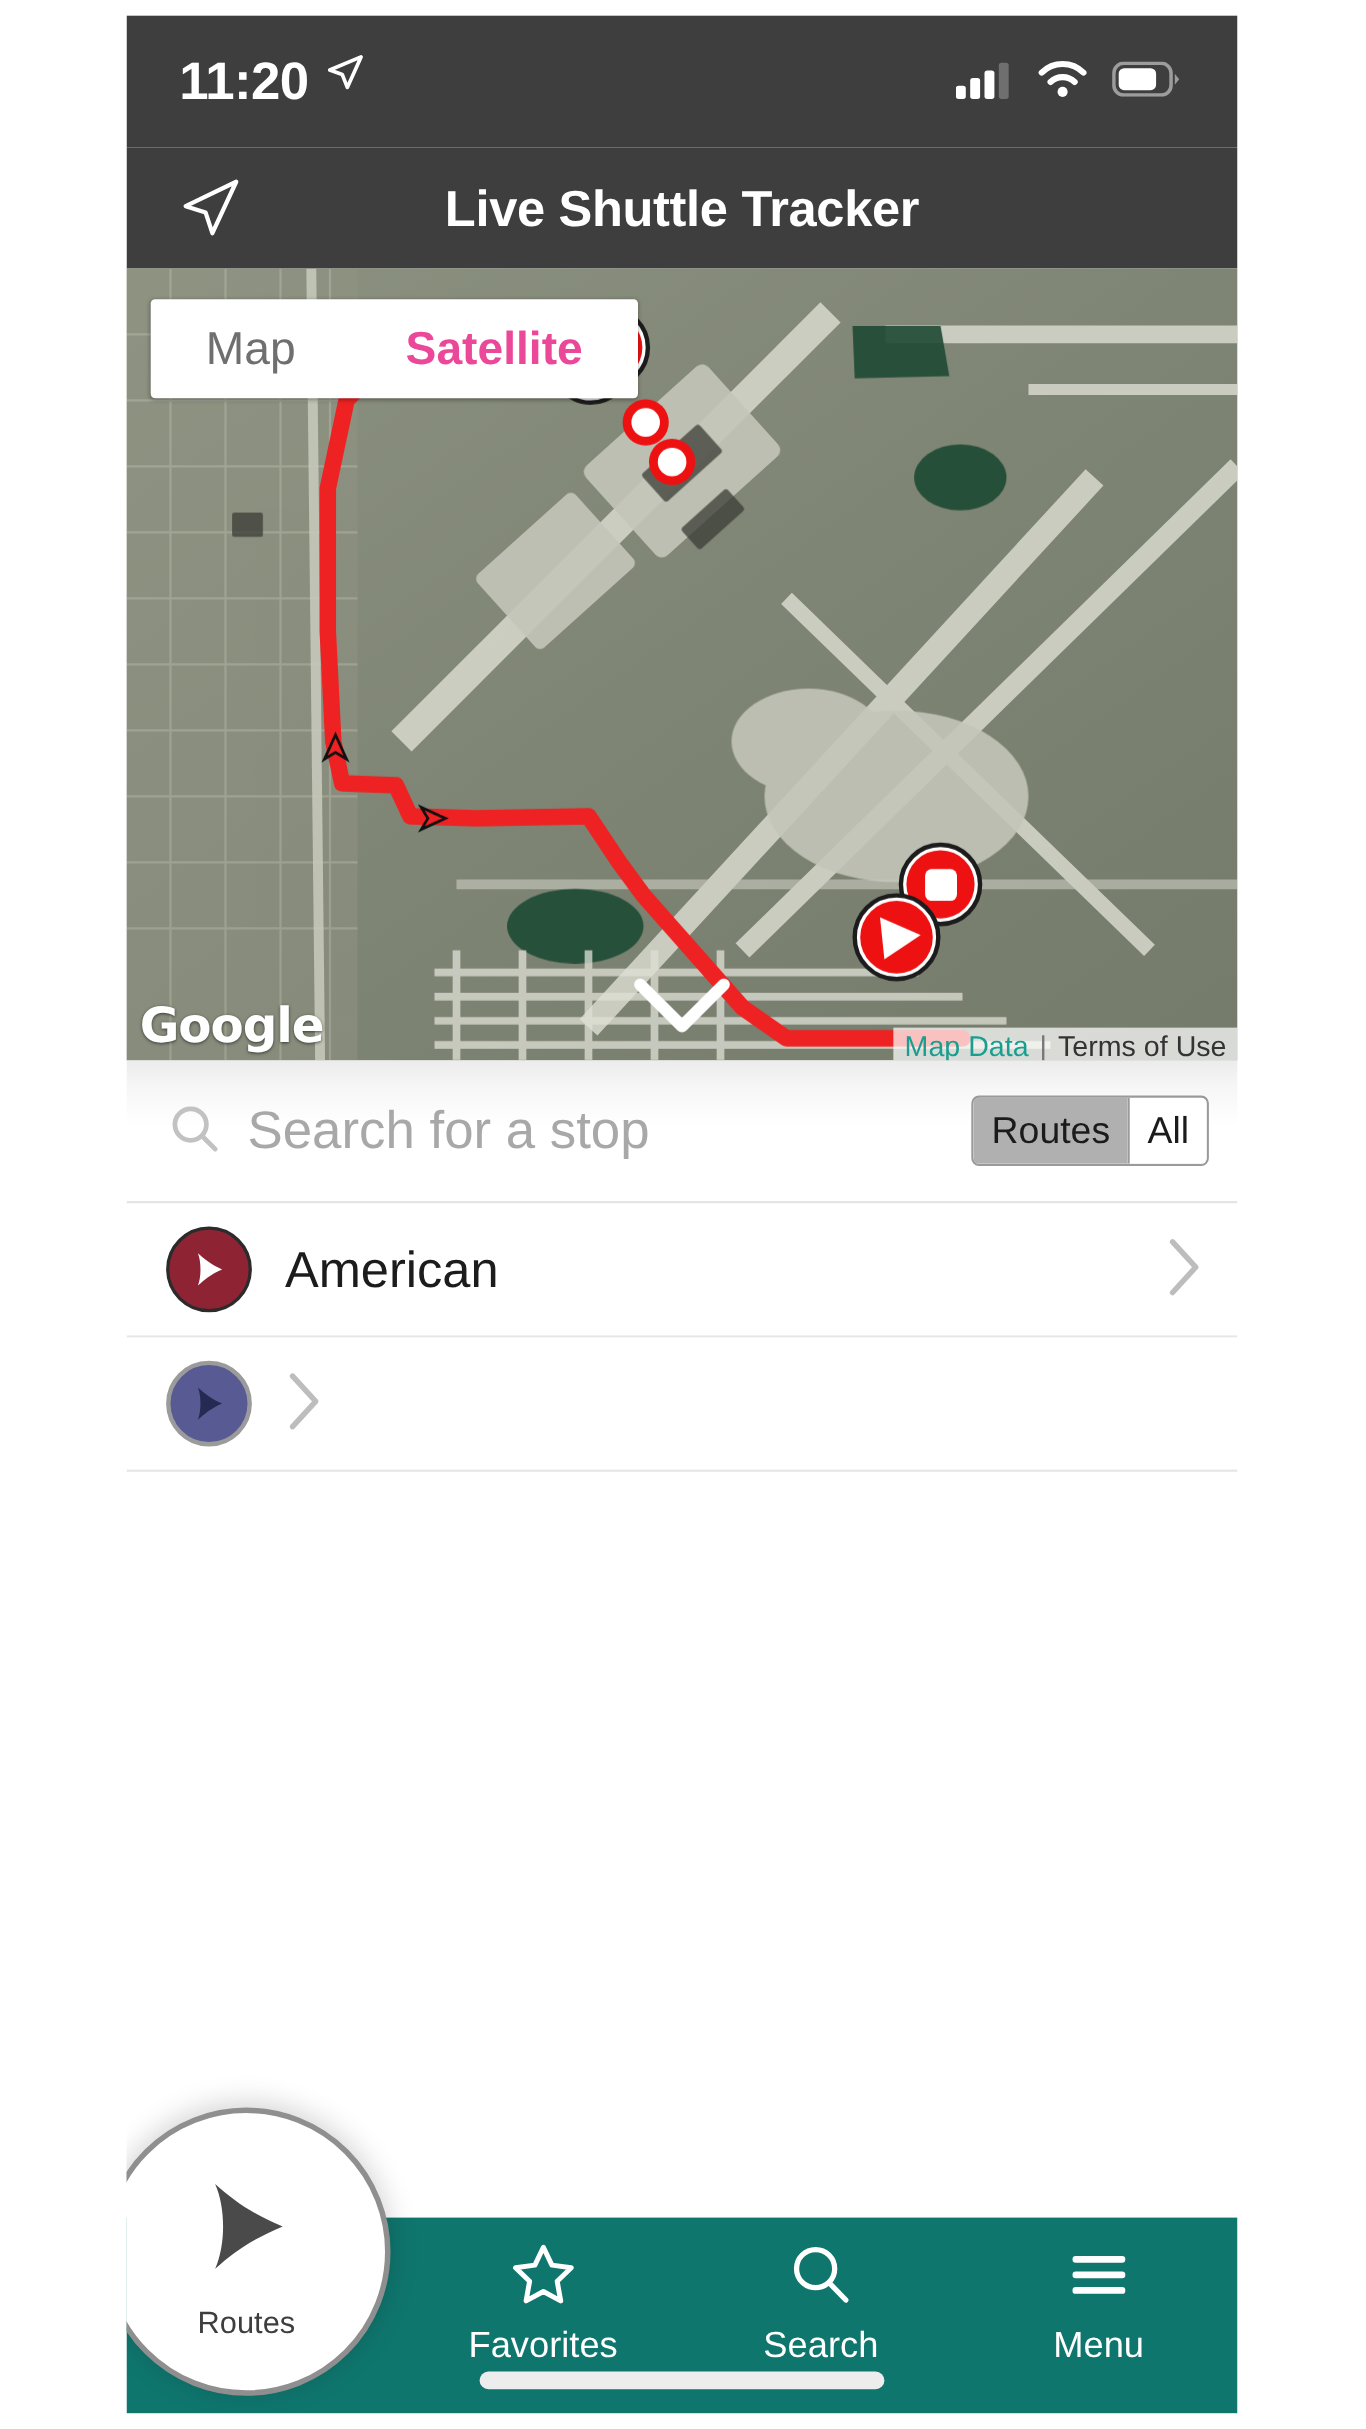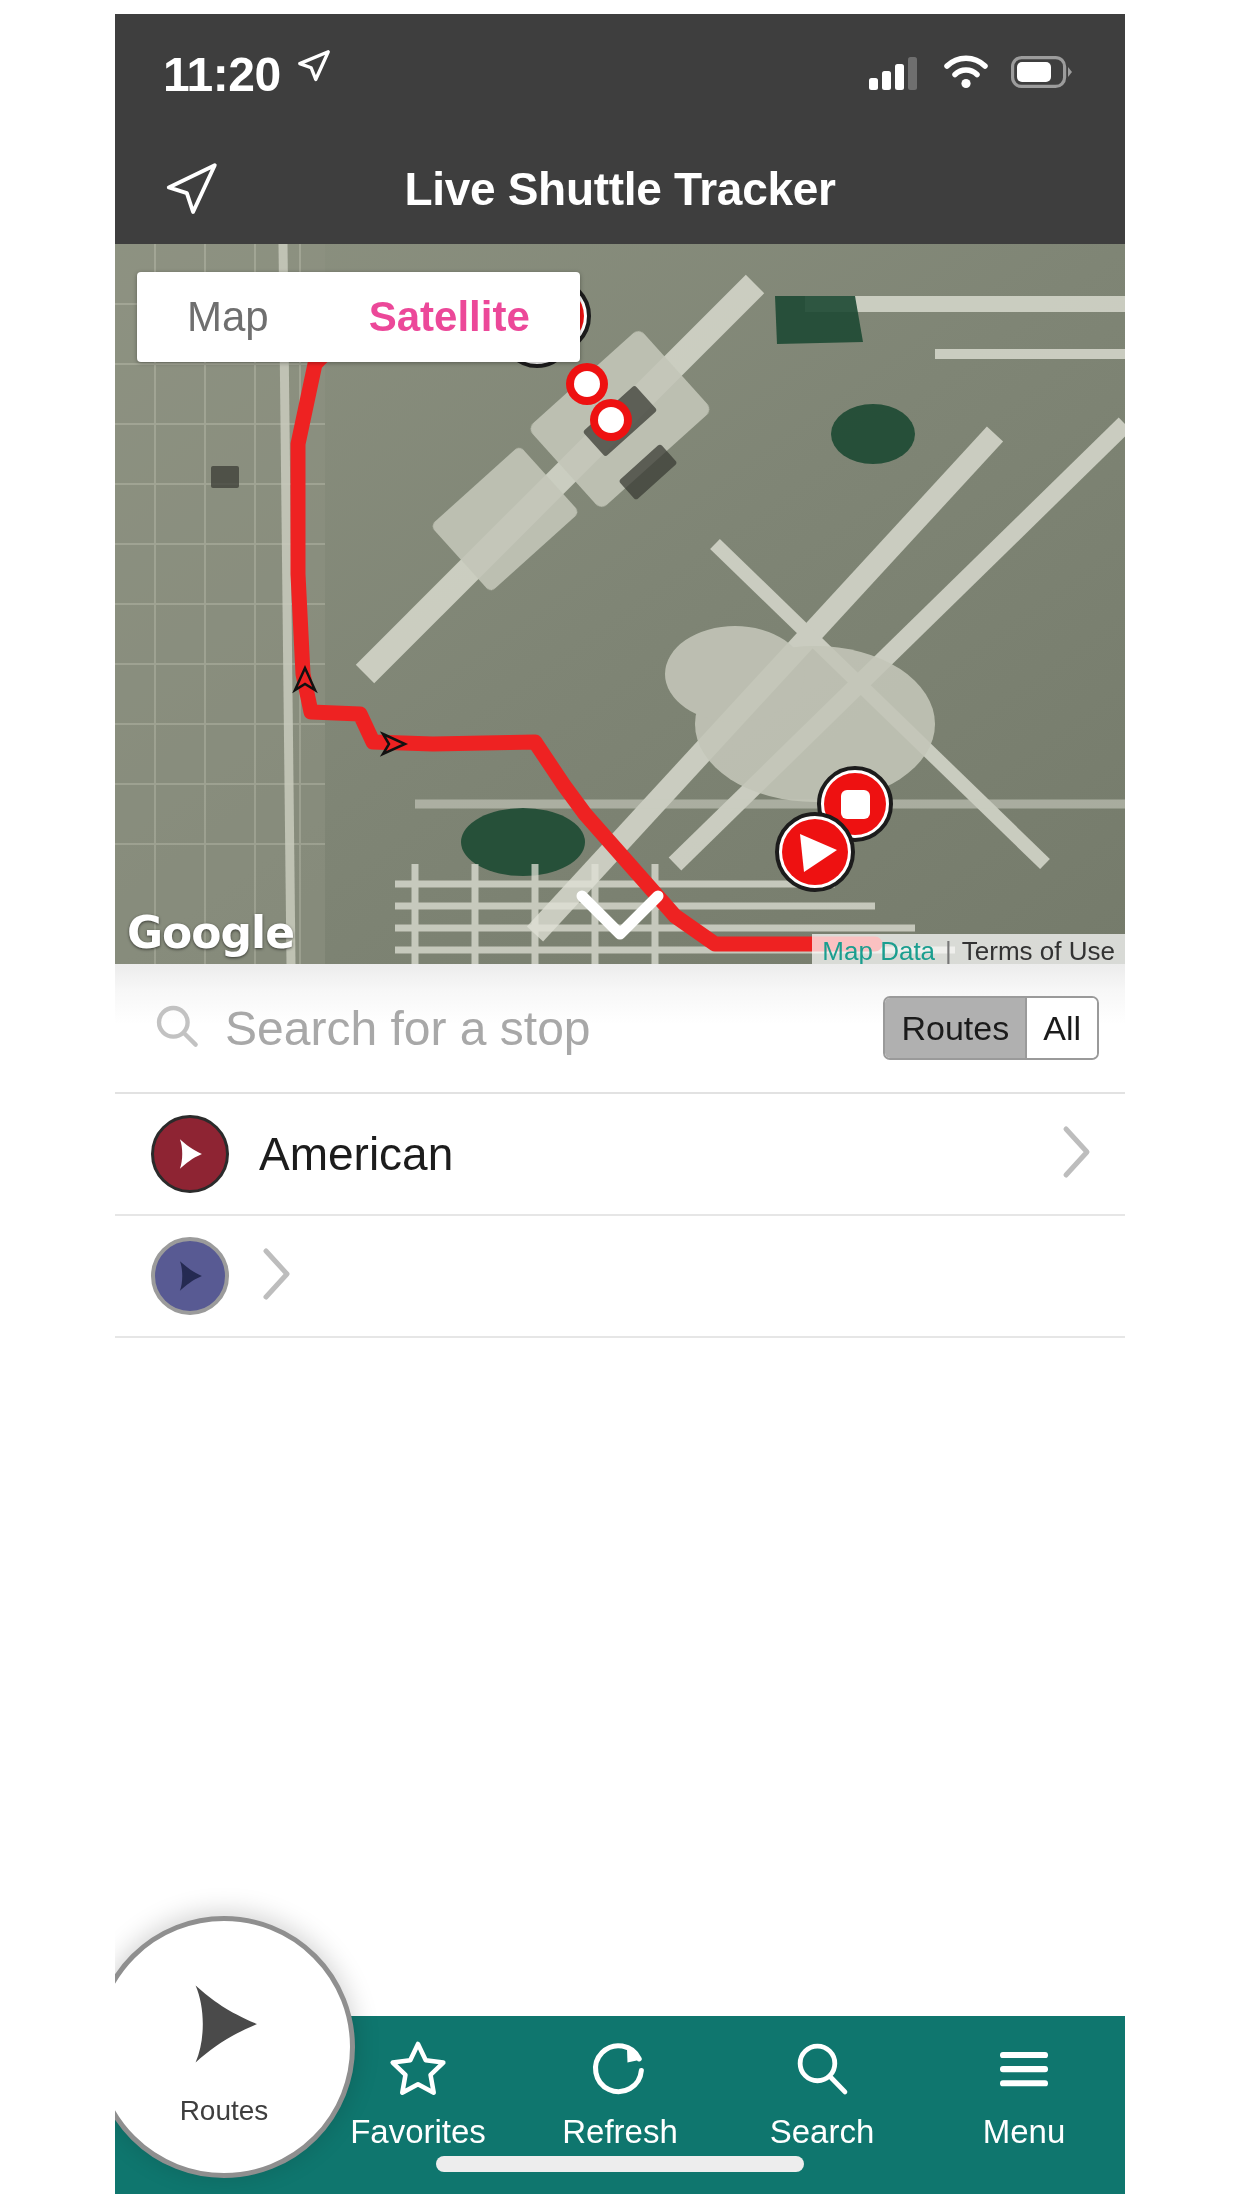--- a/index.html
+++ b/index.html
@@ -494,29 +494,20 @@
 
     <div class="tab">
       <span>
         <svg width="64" height="64" viewBox="0 0 24 24">
           <path d="M12 2.6 L14.9 8.7 L21.5 9.6 L16.7 14.2 L17.9 20.9 L12 17.7 L6.1 20.9 L7.3 14.2 L2.5 9.6 L9.1 8.7 Z" fill="none" stroke="#ffffff" stroke-width="1.7" stroke-linejoin="round"></path>
         </svg>
       </span>
       <span class="tab-label">Favorites</span>
     </div>
 
-    <div class="tab">
-      <span>
-        <svg width="64" height="64" viewBox="0 0 24 24">
-          <path d="M19.2 8.2 A8.6 8.6 0 1 0 20 12.6" fill="none" stroke="#ffffff" stroke-width="1.9" stroke-linecap="round"></path>
-          <path d="M14.6 3.6 L20 8.4 L14.8 9.6 Z" fill="#ffffff"></path>
-        </svg>
-      </span>
-      <span class="tab-label">Refresh</span>
-    </div>
 
     <div class="tab">
       <span>
         <svg width="64" height="64" viewBox="0 0 24 24">
           <circle cx="10.3" cy="9.9" r="6.5" fill="none" stroke="#ffffff" stroke-width="1.8"></circle>
           <line x1="15" y1="14.8" x2="20.6" y2="20.6" stroke="#ffffff" stroke-width="1.8" stroke-linecap="round"></line>
         </svg>
       </span>
       <span class="tab-label">Search</span>
     </div>

